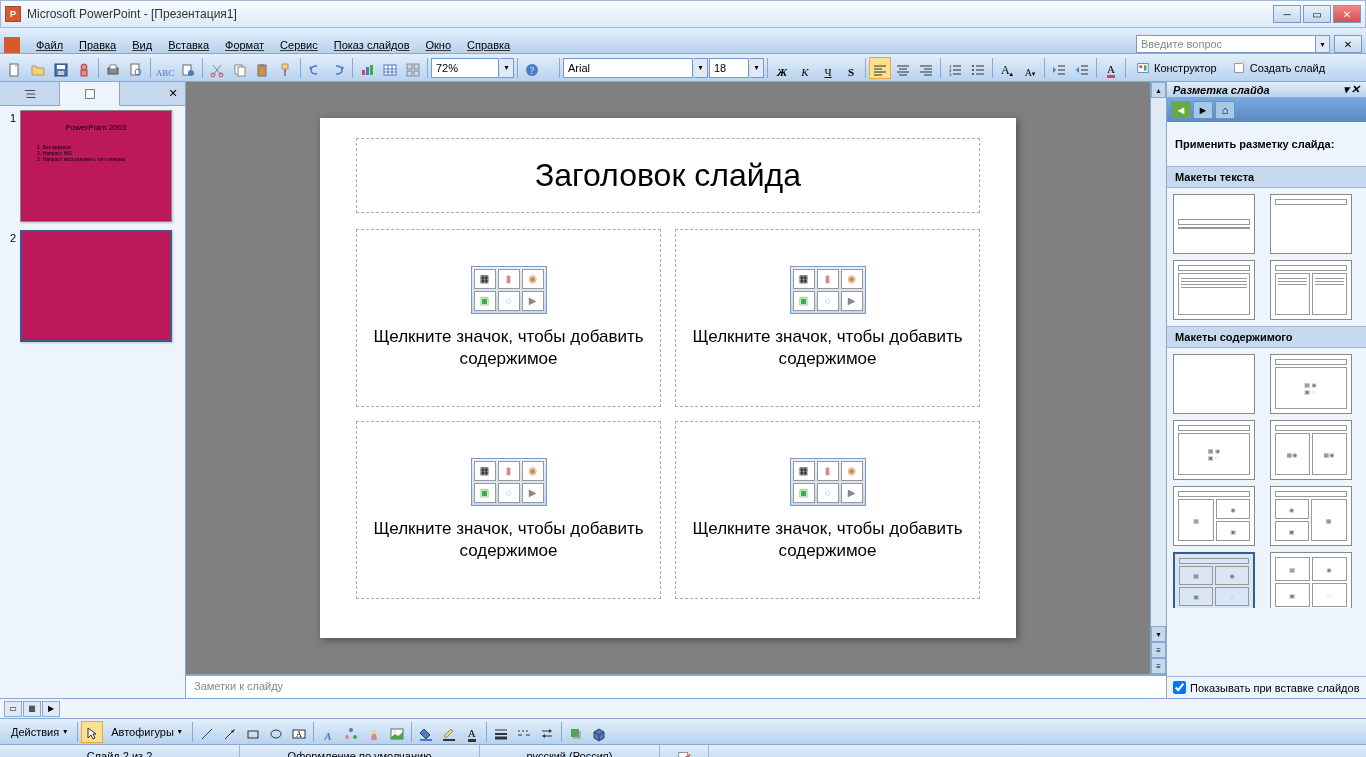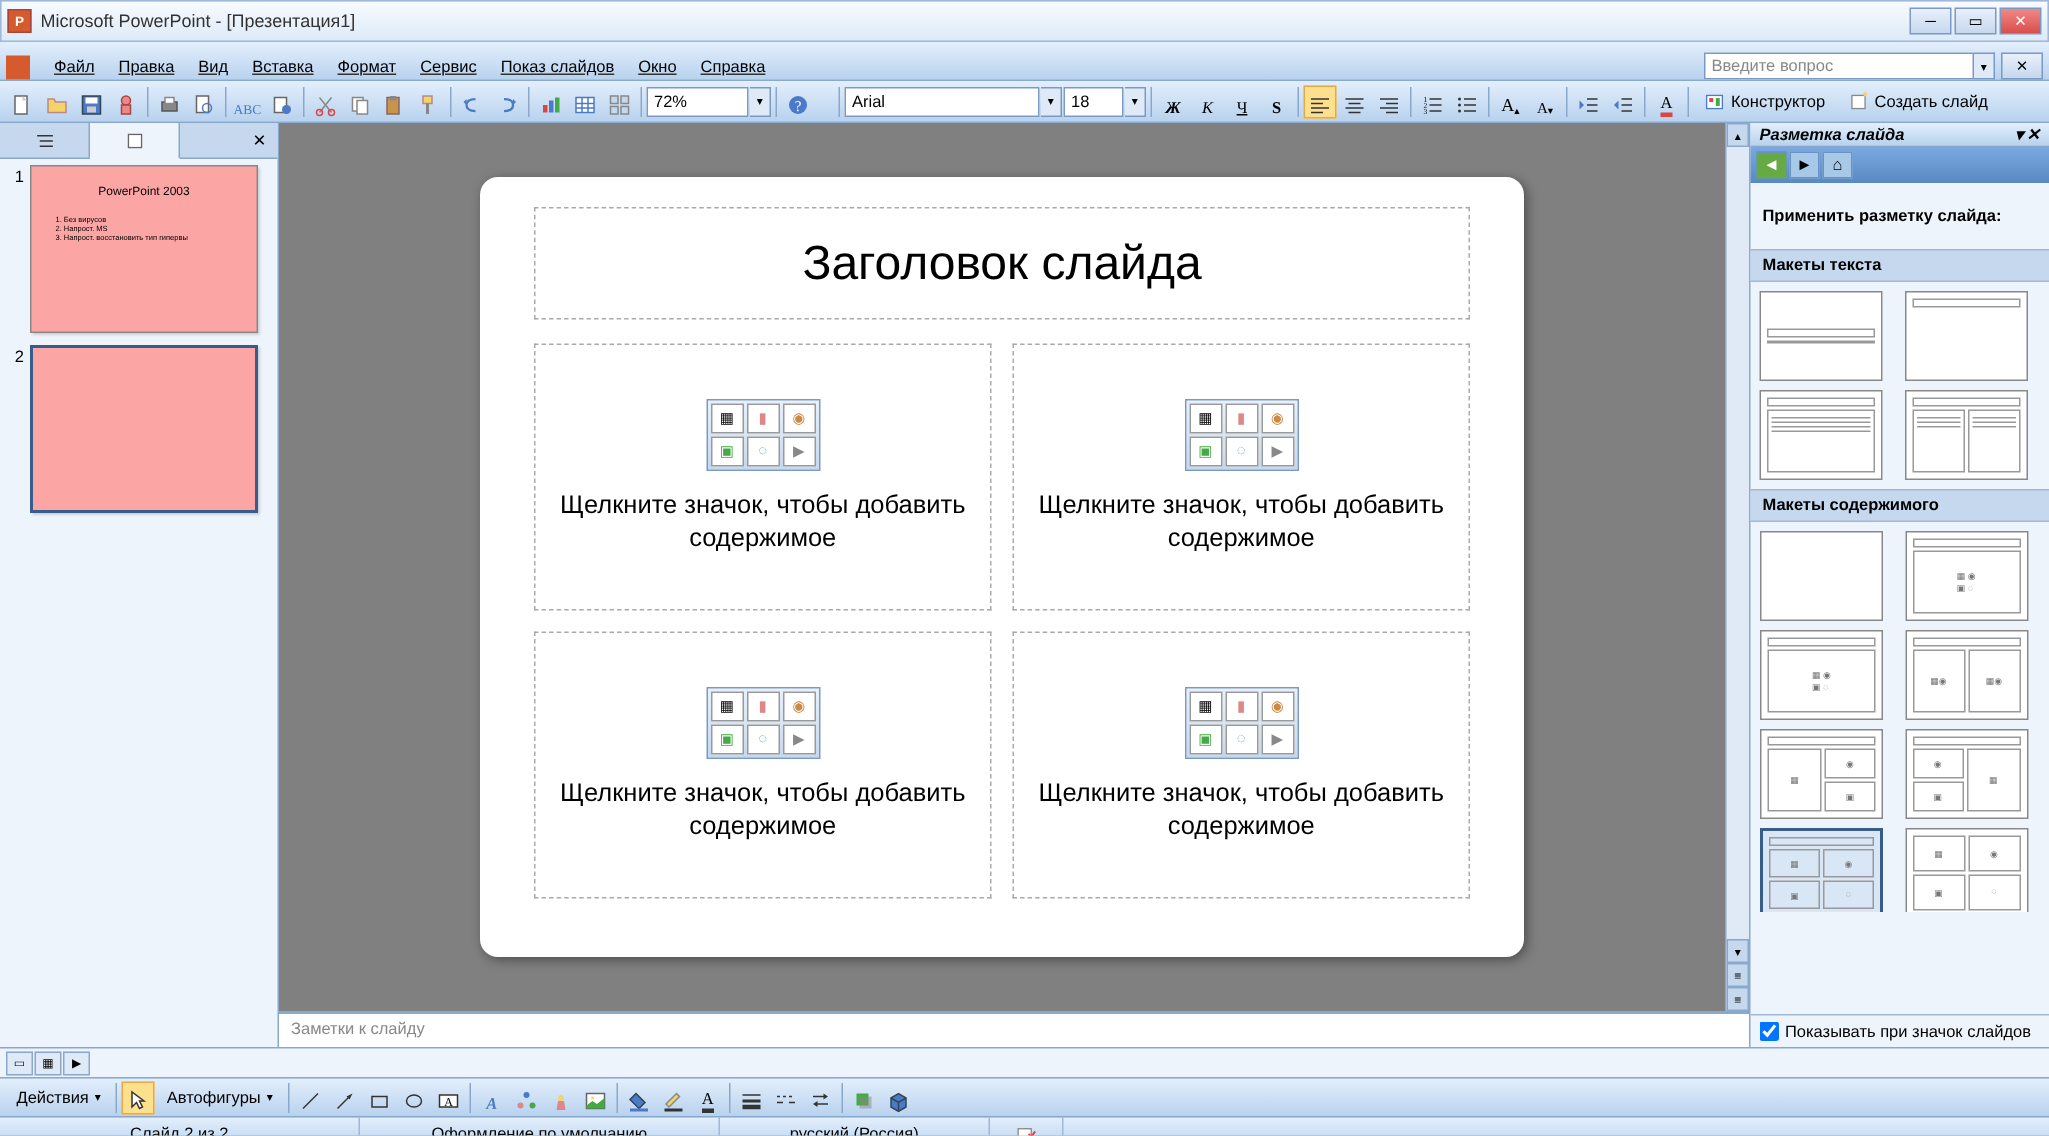--- a/index.html
+++ b/index.html
@@ -35,30 +35,30 @@
 
 
 .left-panel { width: 186px; background: #eef4fb; border-right: 1px solid #8aa8cc; display: flex; flex-direction: column; }
 .tab-row { height: 24px; display: flex; background: #c6d8ee; border-bottom: 1px solid #8aa8cc; }
 .tab { width: 60px; display: flex; align-items: center; justify-content: center; border-right: 1px solid #8aa8cc; cursor: pointer; }
 .tab.active { background: #eef4fb; border-bottom: 1px solid #eef4fb; margin-bottom: -1px; }
 .tab-close { margin-left: auto; width: 24px; display: flex; align-items: center; justify-content: center; cursor: pointer; }
 .thumbs { flex: 1; overflow: auto; padding: 4px; }
 .thumb { display: flex; margin-bottom: 8px; }
 .thumb-num { width: 16px; font-size: 11px; text-align: right; padding-right: 4px; padding-top: 2px; }
-.thumb-slide { width: 152px; height: 112px; background: #fca5a5; border: 1px solid #888; box-shadow: 1px 1px 2px rgba(0,0,0,0.2); }
+.thumb-slide { width: 152px; height: 112px; background: #be185d; border: 1px solid #888; box-shadow: 1px 1px 2px rgba(0,0,0,0.2); }
 .thumb-slide.selected { border: 2px solid #385d8a; }
 .thumb-content { padding: 12px 8px; font-size: 7px; }
 .thumb-title { text-align: center; font-size: 8px; margin-bottom: 12px; }
 .thumb-li { font-size: 5px; margin-left: 8px; }
 
 
 .center { flex: 1; display: flex; flex-direction: column; background: #808080; }
 .slide-workspace { flex: 1; display: flex; align-items: center; justify-content: center; overflow: auto; position: relative; }
-.slide { width: 696px; height: 520px; background: #fff; box-shadow: 2px 2px 8px rgba(0,0,0,0.4); padding: 20px 36px; border-radius: 12px; }
+.slide { width: 696px; height: 520px; background: #fff; box-shadow: 2px 2px 8px rgba(0,0,0,0.4); padding: 20px 36px; }
 .slide-title { border: 1px dashed #aaa; padding: 18px; text-align: center; font-size: 32px; margin-bottom: 16px; }
 .content-grid { display: grid; grid-template-columns: 1fr 1fr; grid-template-rows: 1fr 1fr; gap: 14px; height: 370px; }
 .content-ph { border: 1px dashed #aaa; display: flex; flex-direction: column; align-items: center; justify-content: center; gap: 12px; }
 .icon-palette { width: 76px; height: 48px; background: linear-gradient(to bottom, #e8f0fb, #c6d8ee); border: 1px solid #7a99c4; display: grid; grid-template-columns: repeat(3,1fr); grid-template-rows: repeat(2,1fr); padding: 2px; gap: 2px; }
 .ip-cell { background: #fff; border: 1px solid #999; display: flex; align-items: center; justify-content: center; font-size: 10px; }
 .ph-text { font-size: 17px; text-align: center; line-height: 1.3; }
 .v-scroll { width: 16px; background: #e0eaf6; border-left: 1px solid #8aa8cc; display: flex; flex-direction: column; }
 .sc-btn { height: 16px; background: #c6d8ee; border: 1px solid #8aa8cc; display: flex; align-items: center; justify-content: center; font-size: 8px; cursor: pointer; }
 .sc-track { flex: 1; }
 
@@ -563,21 +563,21 @@
           <div class="lt-grid4">
             <div class="lt-cell">▦</div>
             <div class="lt-cell">◉</div>
             <div class="lt-cell">▣</div>
             <div class="lt-cell">◌</div>
           </div>
         </div>
     </div>
     <div class="tp-footer">
       <input type="checkbox" checked="" style="">
-      <span>Показывать при значок слайдов</span>
+      <span>Показывать при вставке слайдов</span>
     </div>
   </div>
 </div>
 
 <div class="view-row">
   <div class="view-btn">▭</div>
   <div class="view-btn">▦</div>
   <div class="view-btn">▶</div>
 </div>
 

